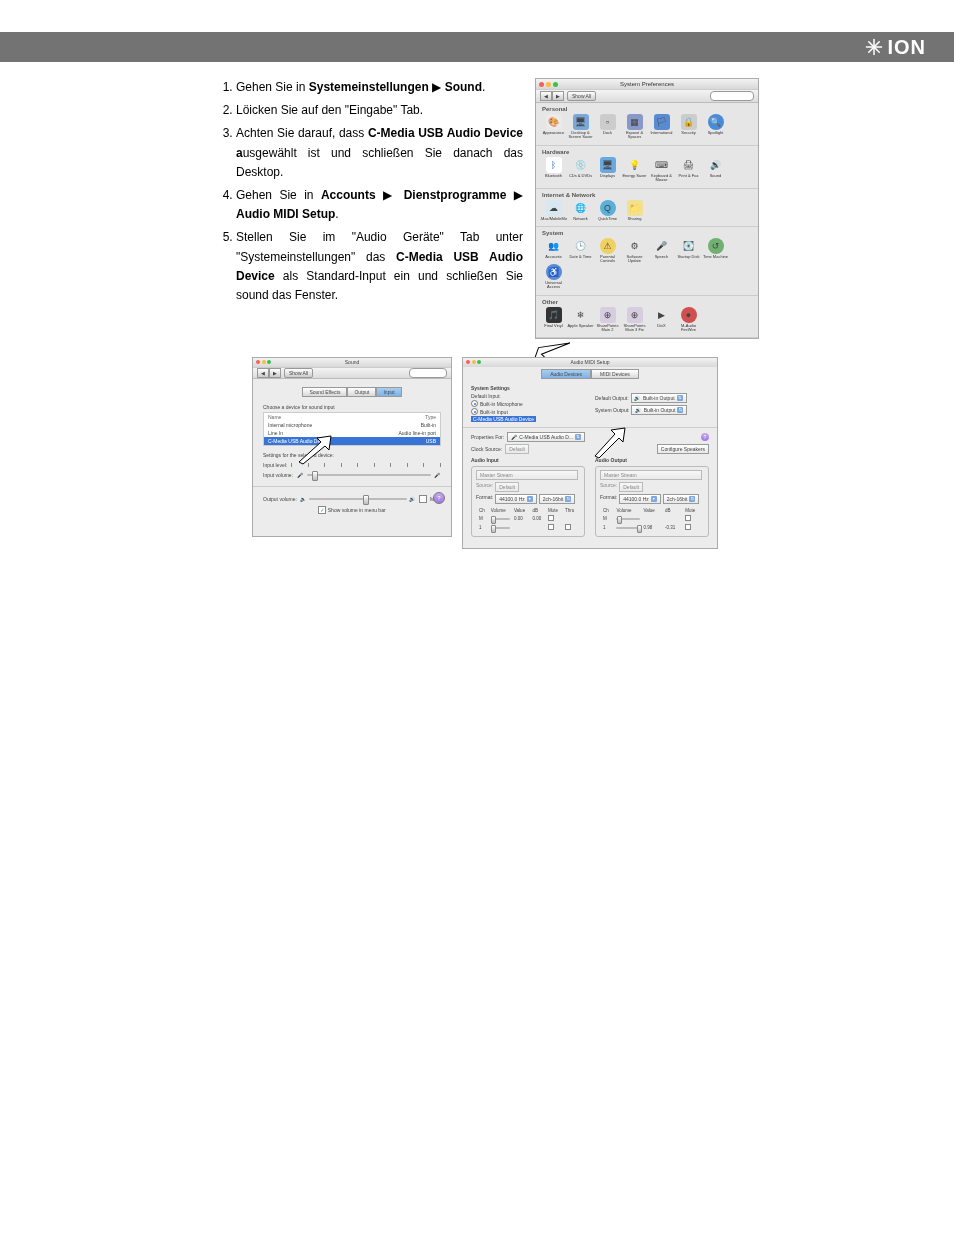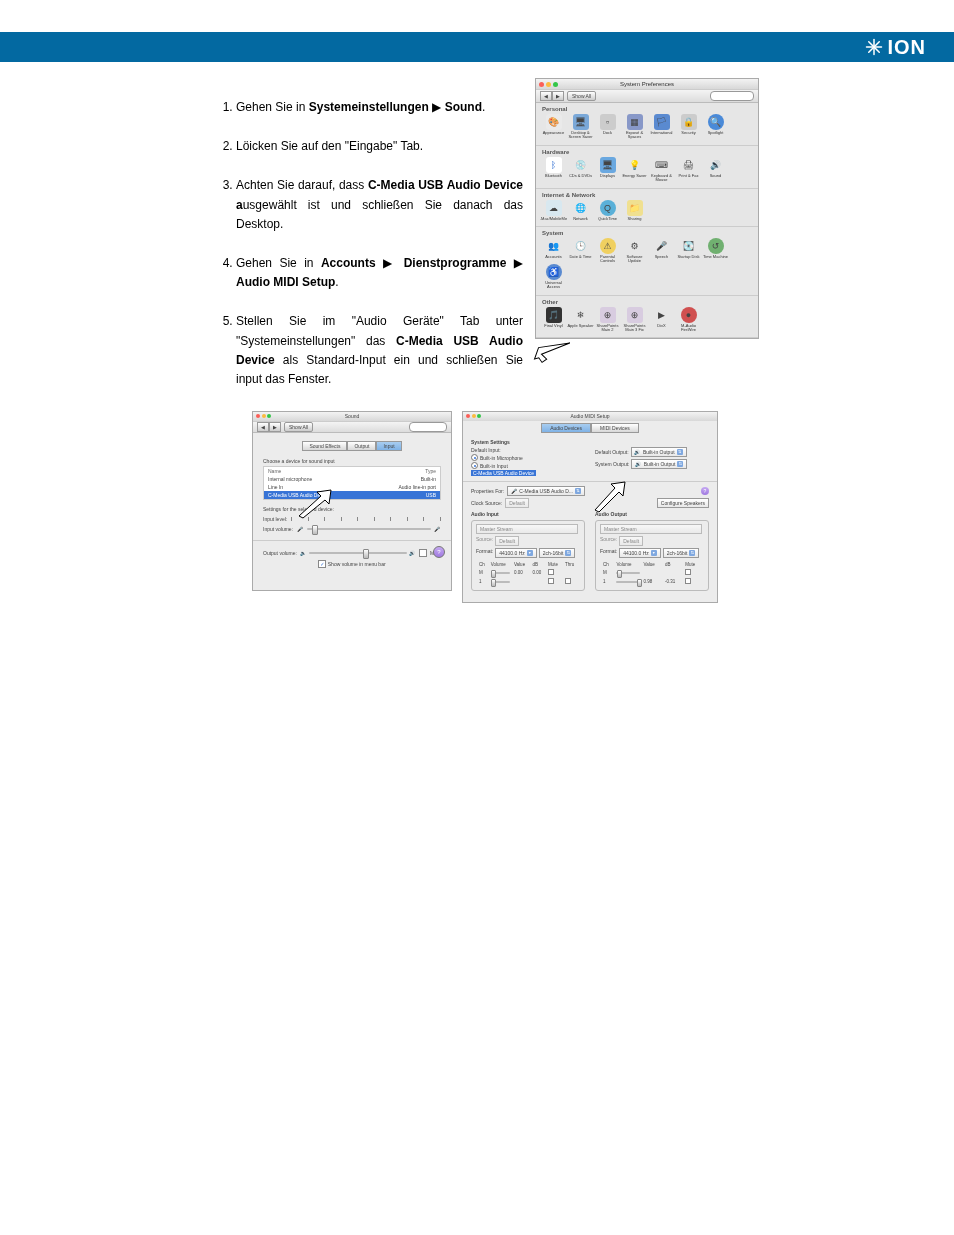--- a/index.html
+++ b/index.html
@@ -1,26 +1,26 @@
 <!DOCTYPE html>
 <html><head>
 <meta charset="utf-8">
 <style>
   html,body{margin:0;padding:0;background:#fff;font-family:Arial,Helvetica,sans-serif;font-size:12px;color:#000;}
   .page{width:954px;height:1235px;margin:0 auto;position:relative;background:#fff;}
-  .header-bar{position:absolute;top:32px;left:0;right:0;height:30px;background:#0369a1;display:flex;align-items:center;justify-content:flex-end;padding-right:28px;}
+  .header-bar{position:absolute;top:32px;left:0;right:0;height:30px;background:#737373;display:flex;align-items:center;justify-content:flex-end;padding-right:28px;}
   .logo{display:flex;align-items:center;gap:4px;}
   .logo-star{width:18px;height:18px;}
   .logo-text{font-family:"Arial Black",Arial,sans-serif;font-size:20px;font-weight:900;letter-spacing:1px;color:#fff;}
   .content{position:absolute;top:78px;left:210px;right:195px;}
   .mac-bar{background:linear-gradient(#d6d6d6,#c8c8c8);border:1px solid #999;padding:2px 6px;font-weight:bold;font-size:13px;margin-bottom:8px;}
   .body-cols{display:flex;gap:12px;align-items:flex-start;}
   .instr{flex:1.02;text-align:justify;line-height:1.6;font-size:12px;}
   .instr ol{margin:0;padding-left:26px;}
-  .instr li{margin-bottom:4px;margin-top:20px;}
+  .instr li{margin-bottom:4px;}
   .sysprefs{width:222px;border:1px solid #aaa;background:#e6e6e6;font-size:6px;color:#444;position:relative;}
   .sp-titlebar{height:10px;background:linear-gradient(#f3f3f3,#d8d8d8);display:flex;align-items:center;gap:2px;padding:0 3px;}
   .tl-dot{width:5px;height:5px;border-radius:50%;}
   .sp-toolbar{height:12px;background:linear-gradient(#f4f4f4,#dcdcdc);border-top:1px solid #ccc;border-bottom:1px solid #bbb;display:flex;align-items:center;padding:0 4px;justify-content:space-between;}
   .sp-tool-left{display:flex;align-items:center;gap:3px;}
   .nav-btns{display:flex;}
   .nav-btn{width:10px;height:8px;background:linear-gradient(#fff,#ccc);border:1px solid #999;font-size:5px;line-height:8px;text-align:center;}
   .showall{padding:0 4px;height:8px;line-height:8px;background:linear-gradient(#fff,#ccc);border:1px solid #999;border-radius:2px;font-size:5px;}
   .search{width:42px;height:8px;border:1px solid #999;border-radius:4px;background:#fff;}
   .section-label{font-size:6px;color:#555;padding:3px 6px 0 6px;font-weight:bold;}
@@ -98,21 +98,21 @@
 
   <div class="content">
 
     <div class="body-cols">
       <div class="instr">
         <ol>
           <li><span>Gehen Sie in </span><b>Systemeinstellungen</b><span> ▶ </span><b>Sound</b><span>.</span></li>
           <li>Löicken Sie auf den "Eingabe" Tab.</li>
           <li><span>Achten Sie darauf, dass </span><b>C-Media USB Audio Device a</b><span>usgewählt ist und schließen Sie danach das Desktop.</span></li>
           <li><span>Gehen Sie in </span><b>Accounts</b><span> ▶ </span><b>Dienstprogramme</b><span> ▶ </span><b>Audio MIDI Setup</b><span>.</span></li>
-          <li><span>Stellen Sie im "Audio Geräte" Tab unter "Systemeinstellungen" das </span><b>C-Media USB Audio Device</b><span> als Standard-Input ein und schließen Sie input das Fenster.</span></li>
+          <li><span>Stellen Sie im "Audio Geräte" Tab unter "Systemeinstellungen" das </span><b>C-Media USB Audio Device</b><span> als Standard-Input ein und schließen Sie sound das Fenster.</span></li>
         </ol>
       </div>
 
       <div class="sysprefs">
         <div class="sp-titlebar">
           <span class="tl-dot" style="background:#fb5f57"></span>
           <span class="tl-dot" style="background:#fcbb40"></span>
           <span class="tl-dot" style="background:#34c648"></span>
           <span class="sp-title">System Preferences</span>
         </div>

